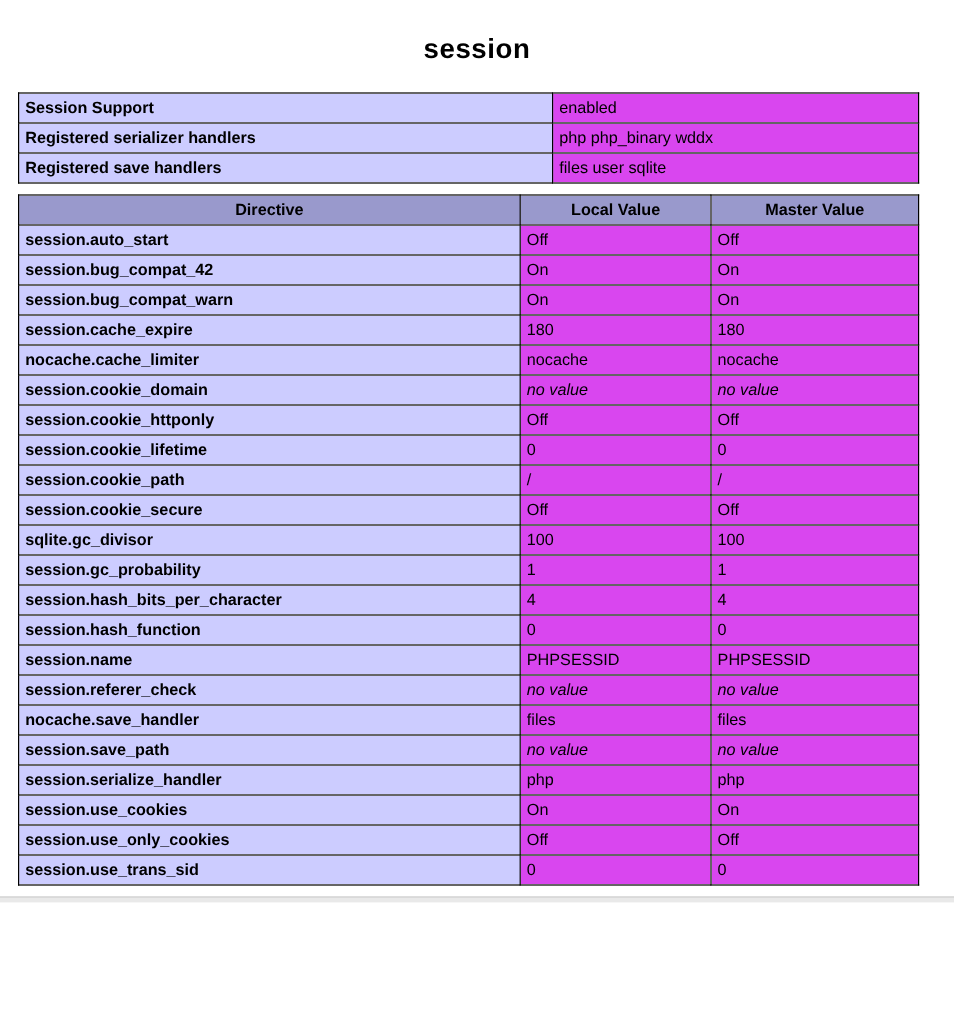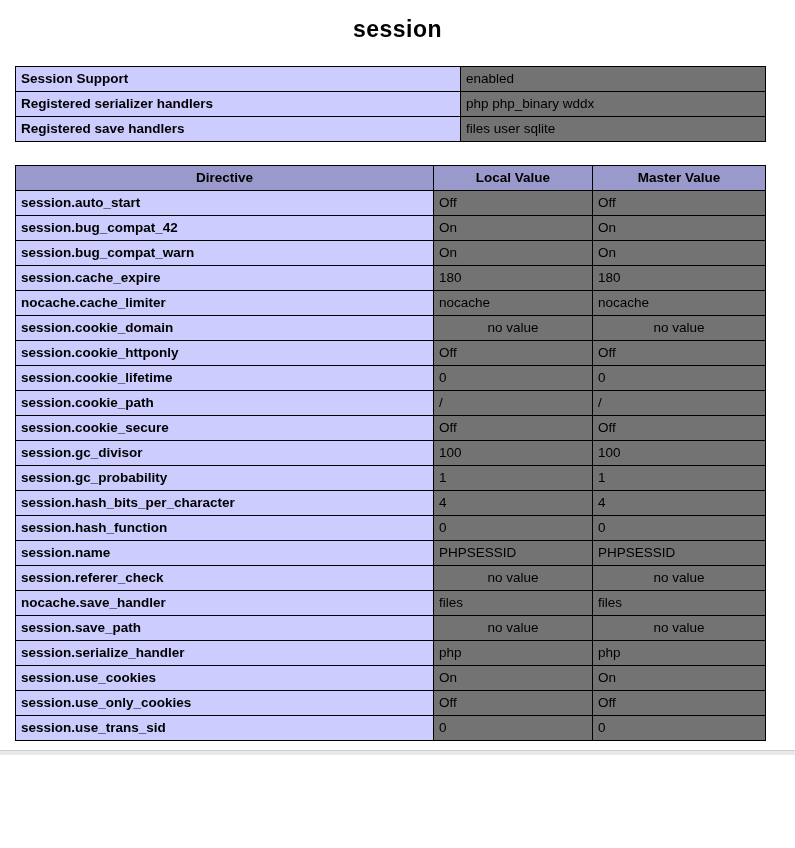--- a/index.html
+++ b/index.html
@@ -10,40 +10,40 @@
     color: #000000;
   }
   .page {
     width: 795px;
     height: 848px;
     position: relative;
     overflow: hidden;
     background: #ffffff;
   }
   h2.page-title {
-    margin: 12px;
-    padding-top: 4px;
+    margin: 0;
+    padding-top: 27px;
     text-align: center;
     font-size: 23px;
     font-weight: bold;
     color: #000000;
     letter-spacing: 0.5px;
   }
   .tables-wrap {
     margin-left: 15px;
     width: 764px;
   }
   table.info {
     border-collapse: collapse;
     table-layout: fixed;
     width: 750px;
     font-size: 13.5px;
   }
   table.summary { margin-top: 23px; }
-  table.directives { margin-top: 23px; }
+  table.directives { margin-top: 9px; }
   table.info td, table.info th {
     border: 1px solid #000000;
     padding: 3px 5px;
     height: 18px;
     line-height: 18px;
     vertical-align: middle;
     overflow: hidden;
     white-space: nowrap;
   }
   table.info th {
@@ -51,26 +51,26 @@
     font-weight: bold;
     text-align: center;
     color: #000000;
   }
   table.info td.e {
     background: #ccccff;
     font-weight: bold;
     text-align: left;
   }
   table.info td.v {
-    background: #737373;
+    background: #d946ef;
     font-weight: normal;
     text-align: left;
   }
   table.info td.v.no-value {
-    text-align: center;
+    font-style: italic;
   }
   .page-bottom-divider {
     margin-top: 9px;
     height: 4px;
     width: 795px;
     background: #e9e9e9;
     border-top: 1px solid #cfcfcf;
   }
 </style>
 </head>
@@ -161,21 +161,21 @@
             <td class="e">session.cookie_path</td>
             <td class="v">/</td>
             <td class="v">/</td>
           </tr>
           <tr>
             <td class="e">session.cookie_secure</td>
             <td class="v">Off</td>
             <td class="v">Off</td>
           </tr>
           <tr>
-            <td class="e">session.gc_divisor</td>
+            <td class="e">sqlite.gc_divisor</td>
             <td class="v">100</td>
             <td class="v">100</td>
           </tr>
           <tr>
             <td class="e">session.gc_probability</td>
             <td class="v">1</td>
             <td class="v">1</td>
           </tr>
           <tr>
             <td class="e">session.hash_bits_per_character</td>

